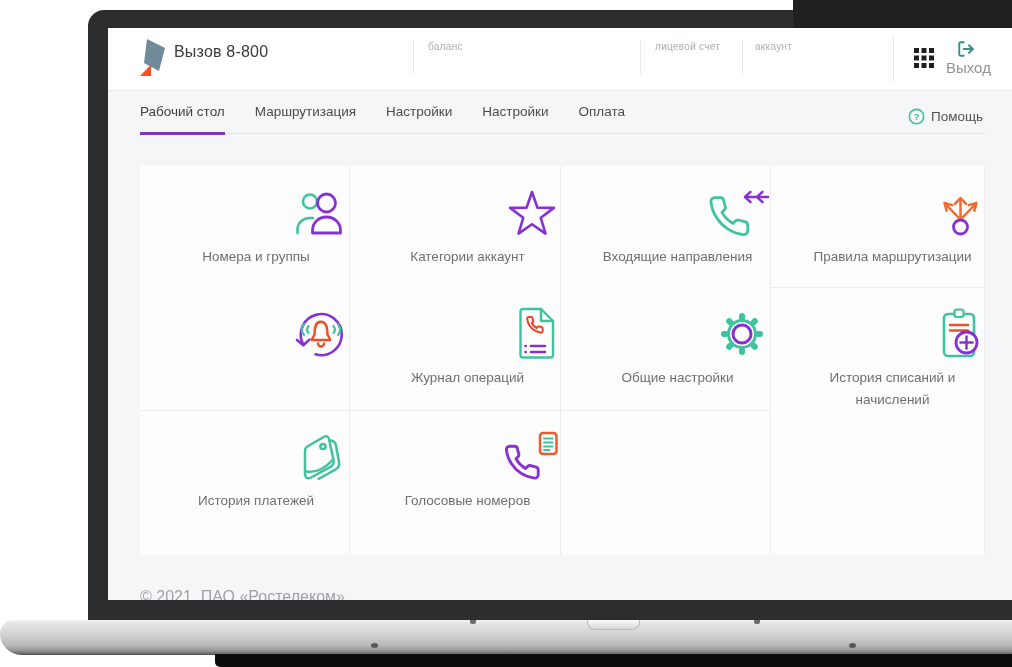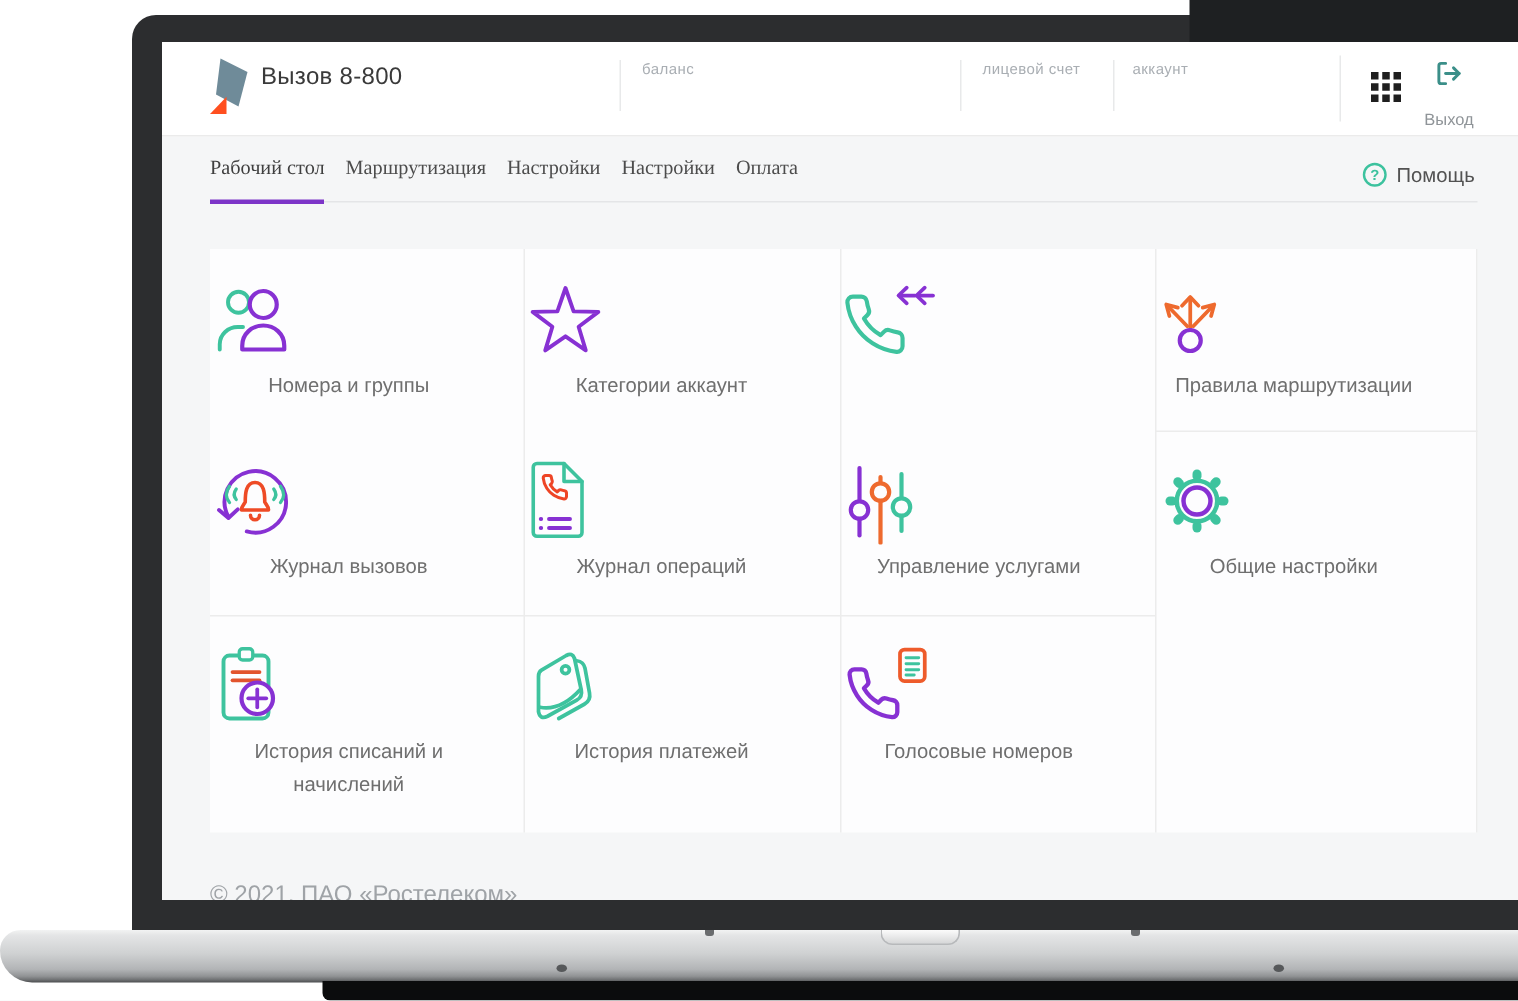--- a/index.html
+++ b/index.html
@@ -24,32 +24,32 @@
   .base-bottom-bar{position:absolute;left:215px;top:654px;width:797px;height:13px;background:#0b0c0d;border-radius:0 0 0 5px;}
   
   .app-header{position:absolute;left:0;top:0;width:904px;height:62px;background:#ffffff;border-bottom:1px solid #ebebeb;}
   .logo{position:absolute;left:29px;top:10px;width:30px;height:40px;}
   .brand{position:absolute;left:66px;top:15px;font-size:16px;color:#3a3a3a;letter-spacing:.2px;white-space:nowrap;}
   .hdr-div{position:absolute;top:12px;width:1px;height:34px;background:#e8e9ea;}
   .hdr-div.tall{top:9px;height:44px;}
   .hdr-field-label{position:absolute;top:13px;font-size:10px;color:#a9aeb3;letter-spacing:.3px;white-space:nowrap;}
   .apps-grid{position:absolute;left:806px;top:20px;width:20px;height:20px;}
   .logout{position:absolute;left:838px;top:12px;width:40px;text-align:center;cursor:pointer;}
-  .logout .lbl{display:block;font-size:11px;color:#8f9498;margin-top:16px;}
+  .logout .lbl{display:block;font-size:15px;color:#8f9498;margin-top:1px;}
   
-  .tabs{position:absolute;left:32px;top:76px;width:845px;display:flex;gap:14px;border-bottom:1px solid #e4e5e7;font-family:Liberation Serif, serif;}
+  .tabs{position:absolute;left:32px;top:76px;width:845px;display:flex;gap:30px;border-bottom:1px solid #e4e5e7;}
   .tab{font-size:13.5px;color:#4c4c4c;padding-bottom:13px;white-space:nowrap;cursor:pointer;}
   .tab.active{border-bottom:3px solid #7d35c8;margin-bottom:-2px;color:#3f3f3f;}
   .help{position:absolute;left:800px;top:80px;display:flex;align-items:center;gap:6px;cursor:pointer;}
   .help .lbl{font-size:13.5px;color:#525252;white-space:nowrap;}
   
   .grid{position:absolute;left:32px;top:138px;width:845px;height:389px;background:#fdfdfe;
     display:grid;grid-template-columns:208.5px 211.5px 210px 215px;grid-template-rows:121px 123px 145px;}
   .gline{position:absolute;background:#ececec;}
-  .tile{display:flex;flex-direction:column;align-items:flex-start;padding-top:18px;box-sizing:border-box;cursor:pointer;}
+  .tile{display:flex;flex-direction:column;align-items:flex-end;padding-top:18px;box-sizing:border-box;cursor:pointer;}
   .ticon{height:58px;display:flex;align-items:center;justify-content:center;}
   .tlabel{margin-top:4px;font-size:13.5px;color:#6f6f6f;text-align:center;width:185px;line-height:1.65;}
   .copyright{position:absolute;left:32px;top:531px;font-size:16px;color:#9fa3a7;white-space:nowrap;margin-top:29px;}
   svg{display:block;}
 </style>
 </head>
 <body>
 
 <div class="bezel"></div>
 <div class="bezel-top-right"></div>
@@ -152,20 +152,21 @@
             <path d="M22 16.92v3a2 2 0 0 1-2.18 2 19.79 19.79 0 0 1-8.63-3.07 19.5 19.5 0 0 1-6-6 19.79 19.79 0 0 1-3.07-8.67A2 2 0 0 1 4.11 2h3a2 2 0 0 1 2 1.72 12.84 12.84 0 0 0 .7 2.81 2 2 0 0 1-.45 2.11L8.09 9.91a16 16 0 0 0 6 6l1.27-1.27a2 2 0 0 1 2.11-.45 12.84 12.84 0 0 0 2.81.7A2 2 0 0 1 22 16.92z"></path>
           </g>
           <g stroke="#8731d3" stroke-width="2.5">
             <path d="M50 12 H40"></path>
               <path d="M44.5 6.8 L39 12 L44.5 17.2"></path>
             <path d="M62 12 H52"></path>
               <path d="M56.5 6.8 L51 12 L56.5 17.2"></path>
           </g>
         </svg>
       </span>
+      <span class="tlabel">Входящие направления</span>
     </div>
 
     <div class="tile">
       <span class="ticon">
         <svg width="48" height="48" viewBox="0 0 48 48" fill="none" stroke-linecap="round" stroke-linejoin="round">
           <g stroke="#ee6a2e" stroke-width="2.5">
             <path d="M23.5 29.5 V10"></path>
               <polyline points="18,14.8 23.5,9 29,14.8"></polyline>
             <path d="M21.5 28.5 L8.5 15"></path>
               <polyline points="15.2,16.1 7.5,14 9.6,21.7"></polyline>
@@ -190,21 +191,20 @@
             <path d="M27 37.5 a3 3 0 0 0 6 0"></path>
           </g>
           <g stroke="#3ec39e" stroke-width="2.2">
             <path d="M17.5 27 q-2.8-3.2 0-7"></path>
             <path d="M13 29 q-4.2-4.8 0-10.8"></path>
             <path d="M42.5 27 q2.8-3.2 0-7"></path>
             <path d="M47 29 q4.2-4.8 0-10.8"></path>
           </g>
         </svg>
       </span>
-      <span class="tlabel">Журнал вызовов</span>
     </div>
 
     <div class="tile">
       <span class="ticon">
         <svg width="46" height="56" viewBox="0 0 46 56" fill="none" stroke-linecap="round" stroke-linejoin="round">
           <g stroke="#3ec39e" stroke-width="2.4">
             <path d="M9 3 H27 L39 15 V49 a2.5 2.5 0 0 1-2.5 2.5 H9 A2.5 2.5 0 0 1 6.5 49 V5.5 A2.5 2.5 0 0 1 9 3 Z"></path>
             <path d="M27 3 V15 H39"></path>
           </g>
           <g transform="translate(11.5,9.5) scale(0.78)" stroke="#ee4526" stroke-width="2.6">
@@ -214,39 +214,20 @@
             <path d="M17 40 H31"></path>
               <path d="M17 46 H31"></path>
             <path d="M11.5 40 h.3"></path>
               <path d="M11.5 46 h.3"></path>
           </g>
         </svg>
       </span>
       <span class="tlabel">Журнал операций</span>
     </div>
 
-    <div class="tile">
-      <span class="ticon">
-        <svg width="54" height="58" viewBox="0 0 54 58" fill="none" stroke-linecap="round">
-          <g stroke="#8731d3" stroke-width="2.8">
-            <path d="M13 7 V52"></path>
-              <circle cx="13" cy="35" r="5.8" fill="#fdfdfe"></circle>
-          </g>
-          <g stroke="#ee6a2e" stroke-width="2.8">
-            <path d="M27 13 V57"></path>
-              <circle cx="27" cy="23" r="5.8" fill="#fdfdfe"></circle>
-          </g>
-          <g stroke="#3ec39e" stroke-width="2.8">
-            <path d="M41 11 V49"></path>
-              <circle cx="41" cy="33" r="5.8" fill="#fdfdfe"></circle>
-          </g>
-        </svg>
-      </span>
-      <span class="tlabel">Управление услугами</span>
-    </div>
 
     <div class="tile">
       <span class="ticon">
         <svg width="56" height="56" viewBox="0 0 56 56" fill="none" stroke-linecap="round">
           <g stroke="#3ec39e" stroke-width="6">
             <path d="M28 11.5 V10"></path>
               <path d="M28 44.5 V46"></path>
             <path d="M11.5 28 H10"></path>
               <path d="M44.5 28 H46"></path>
             <path d="M16.3 16.3 L15.2 15.2"></path>

